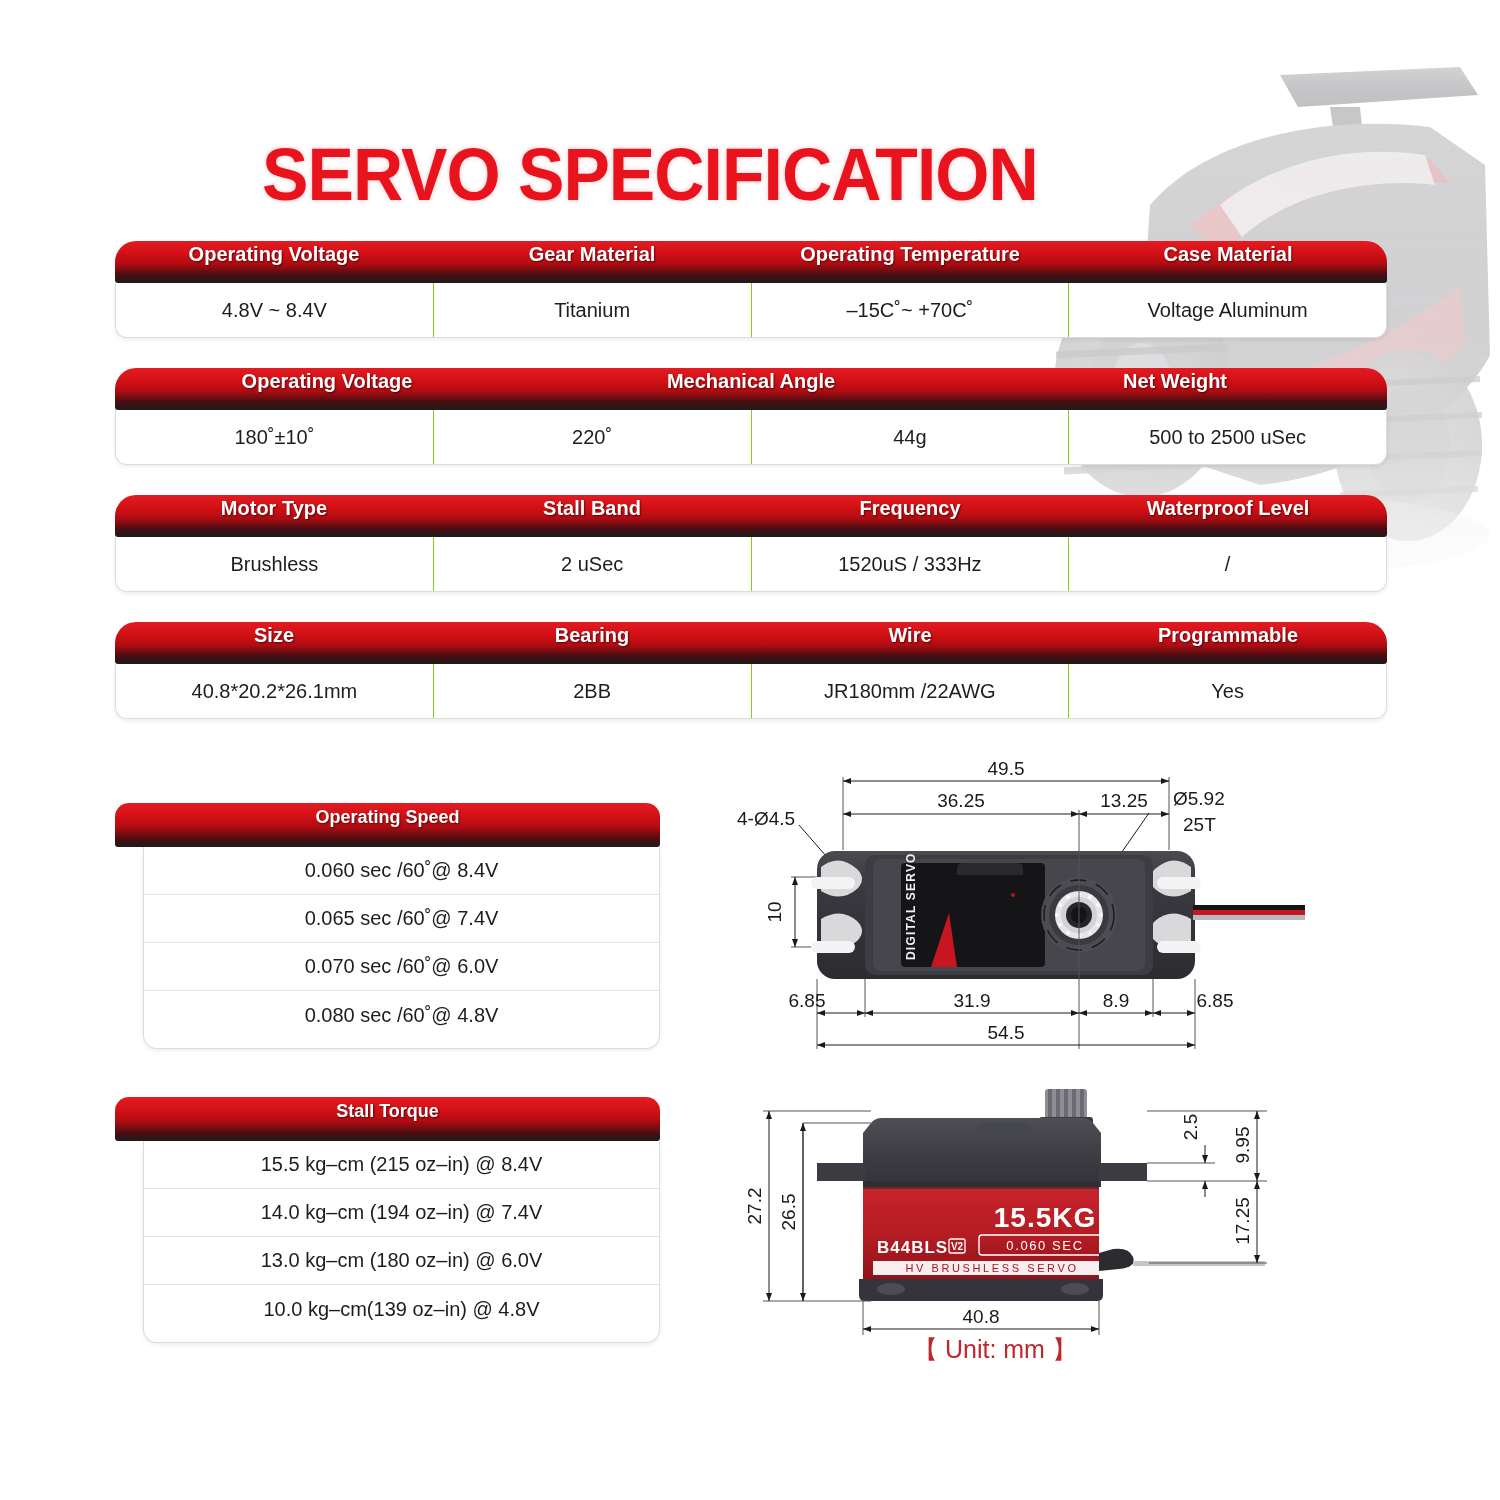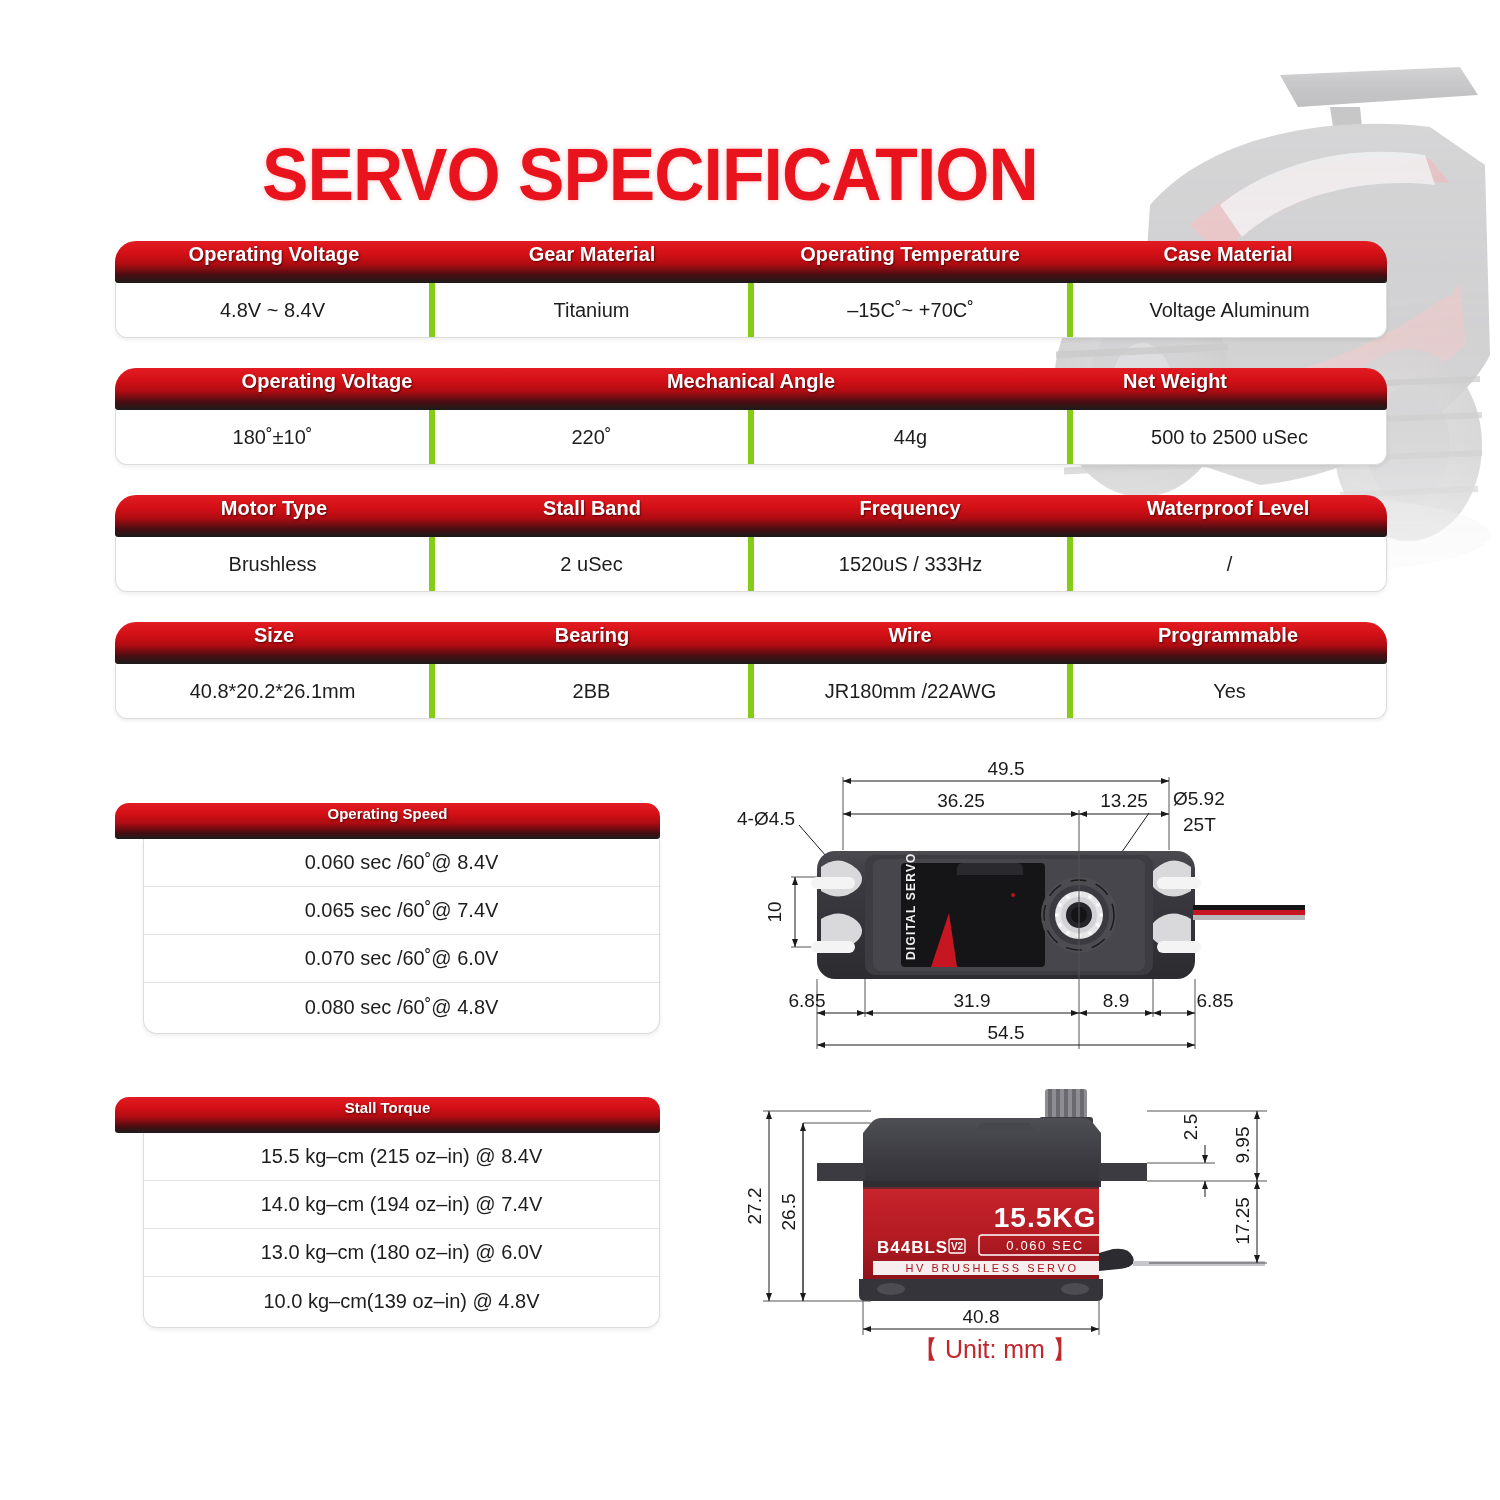--- a/index.html
+++ b/index.html
@@ -71,59 +71,59 @@
     border-top: none;
     border-radius: 0 0 12px 12px;
     box-shadow: 0 2px 4px rgba(0,0,0,.07);
     overflow: hidden;
   }
   .spec-body .cell {
     flex: 1 1 0;
     display: flex; align-items: center; justify-content: center;
     color: #1d1d1d;
     font-size: 20px;
-    border-right: 6px solid #84cc16;
+    border-right: 1px solid #84cc16;
     position: relative; z-index: 1;
   }
   .spec-body .cell:last-child { border-right: none; }
 
   
   .list-table {
     position: absolute;
     left: 115px;
     width: 545px;
   }
   .list-head {
-    height: 36px;
+    height: 44px;
     display: flex; align-items: center; justify-content: center;
     border-radius: 14px 14px 3px 3px;
     background: linear-gradient(to bottom,#e31b23 0%, #d31016 30%, #b00c12 55%, #4a0d11 82%, #1c1c1c 100%);
     color: #fff;
-    font-size: 15px;
+    font-size: 18px;
     font-weight: bold;
     text-shadow: 1px 1px 2px rgba(0,0,0,.55);
     padding-bottom: 16px;
   }
   .list-body {
     background: #fff;
     border: 1px solid #dcdcdc;
     border-top: none;
     border-radius: 0 0 14px 14px;
     box-shadow: 0 2px 4px rgba(0,0,0,.07);
     overflow: hidden;
   }
   .list-row {
     height: 48px;
     display: flex; align-items: center; justify-content: center;
     font-size: 20px;
     color: #1d1d1d;
     border-bottom: 1px solid #e2e2e2;
   }
   .list-body .list-row:last-child { border-bottom: none; }
-  .list-body { padding-bottom: 2px; margin-left: 28px; }
+  .list-body { padding-bottom: 9px; margin-left: 28px; }
 
   
   .drawing { position: absolute; }
   .drawing svg { display: block; }
 
   #unit-label {
     position: absolute;
     left: 913px; top: 1333px;
     font-size: 25px;
     color: #c0272d;

